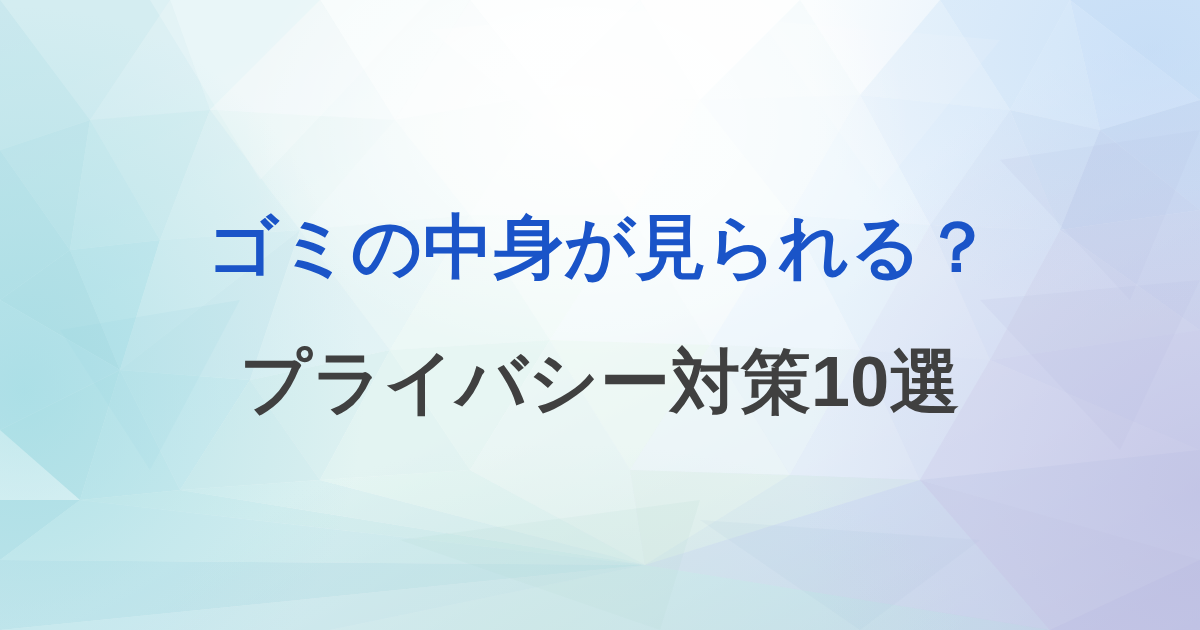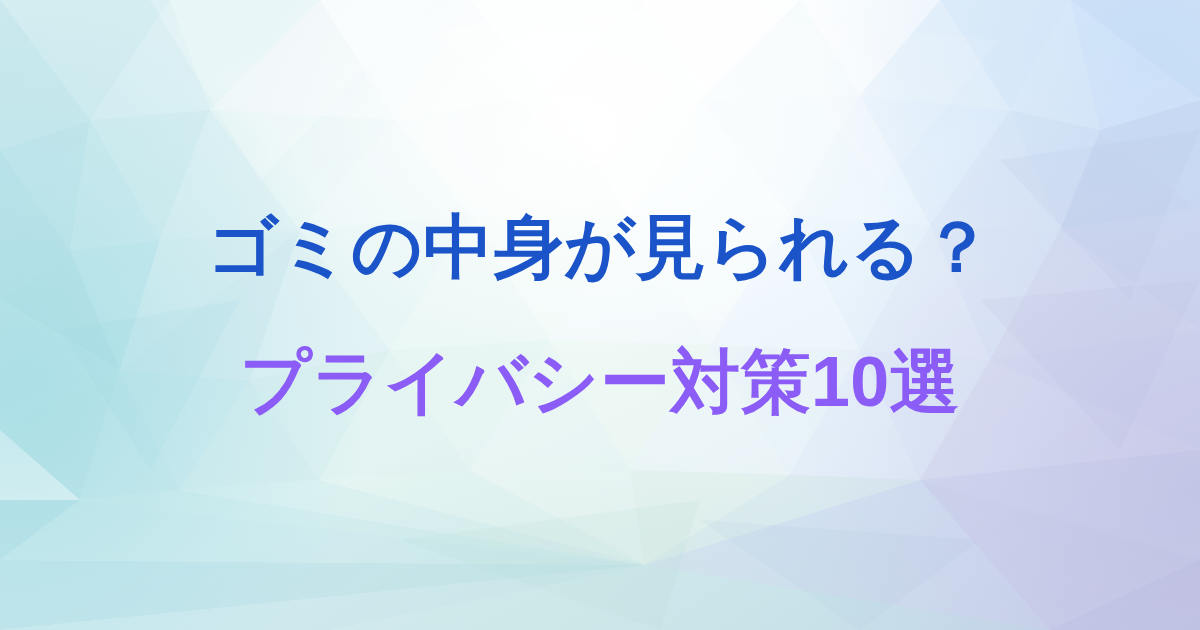--- a/index.html
+++ b/index.html
@@ -209,16 +209,16 @@
   </svg>
 
   <div class="wash wash-left"></div>
   <div class="wash wash-right"></div>
   <div class="wash wash-topright"></div>
   <div class="wash wash-center"></div>
   <div class="wash wash-bottom"></div>
 
   <div id="headline">
     <div class="headline-line" style="color: rgb(26, 84, 200);">ゴミの中身が見られる？</div>
-    <div class="headline-line" style="color: #8b5cf6;">プライバシー対策10選</div>
+    <div class="headline-line" style="color: #404040;">プライバシー対策10選</div>
   </div>
 
 </div>
 
 </body></html>

